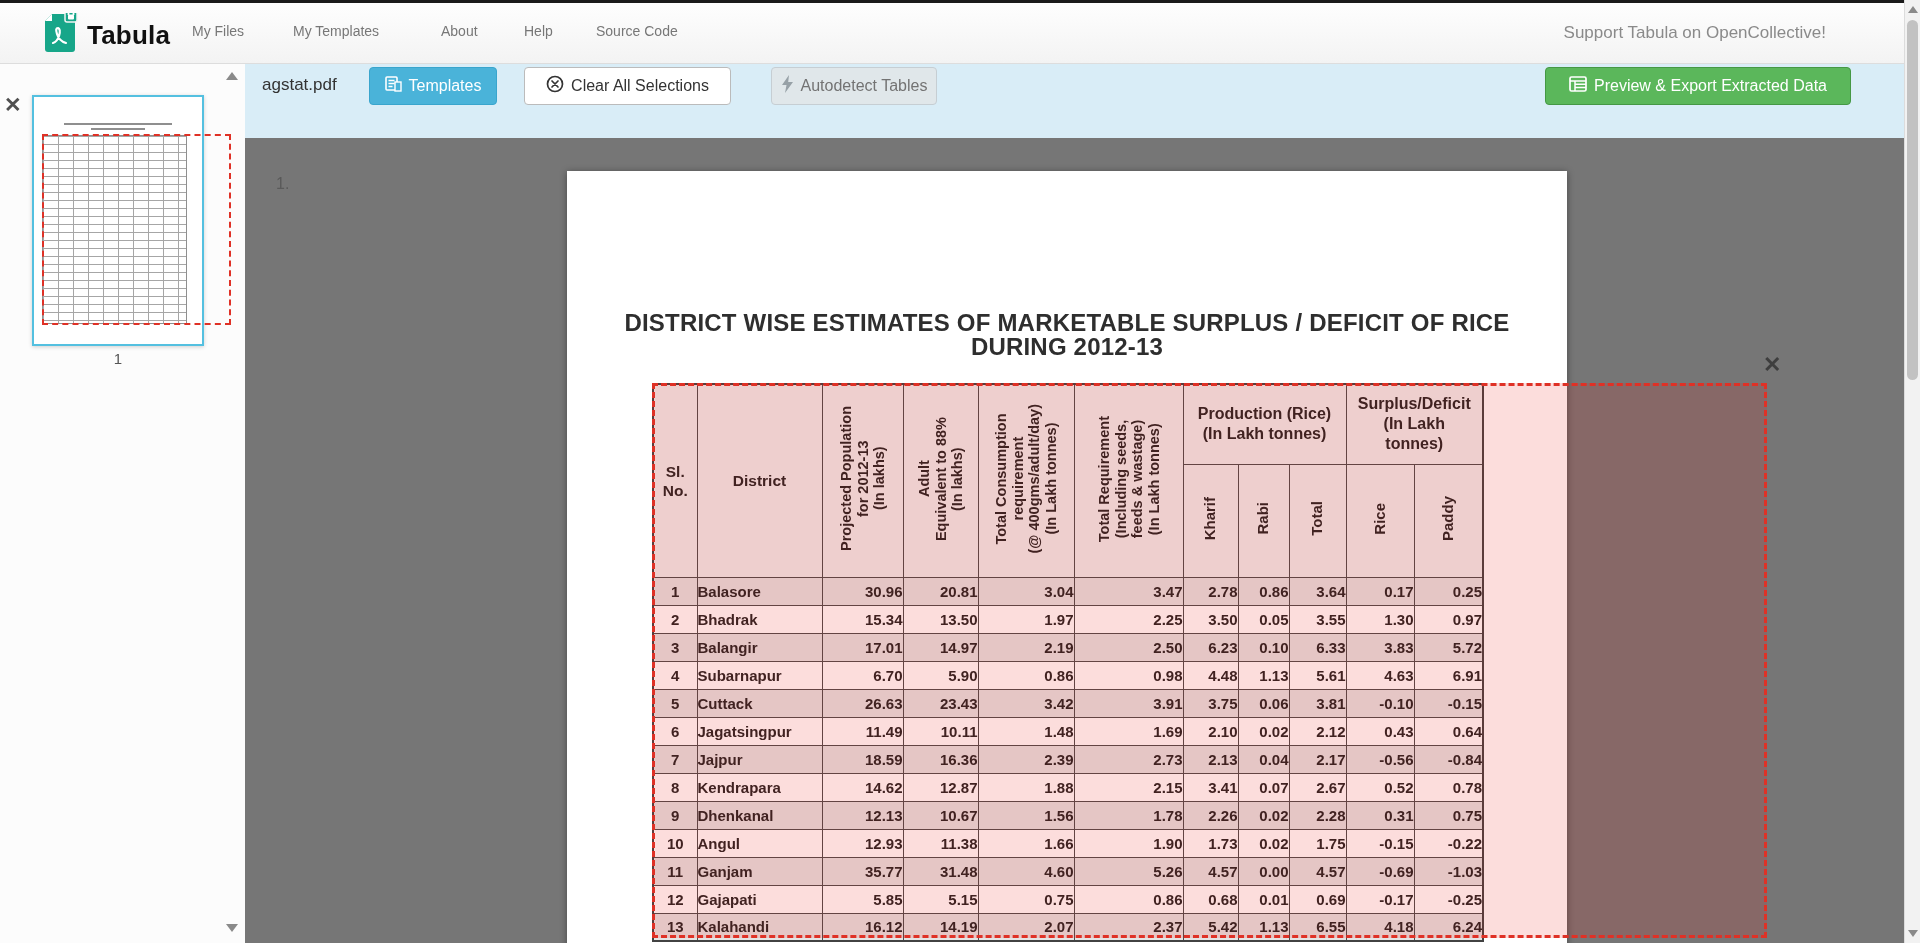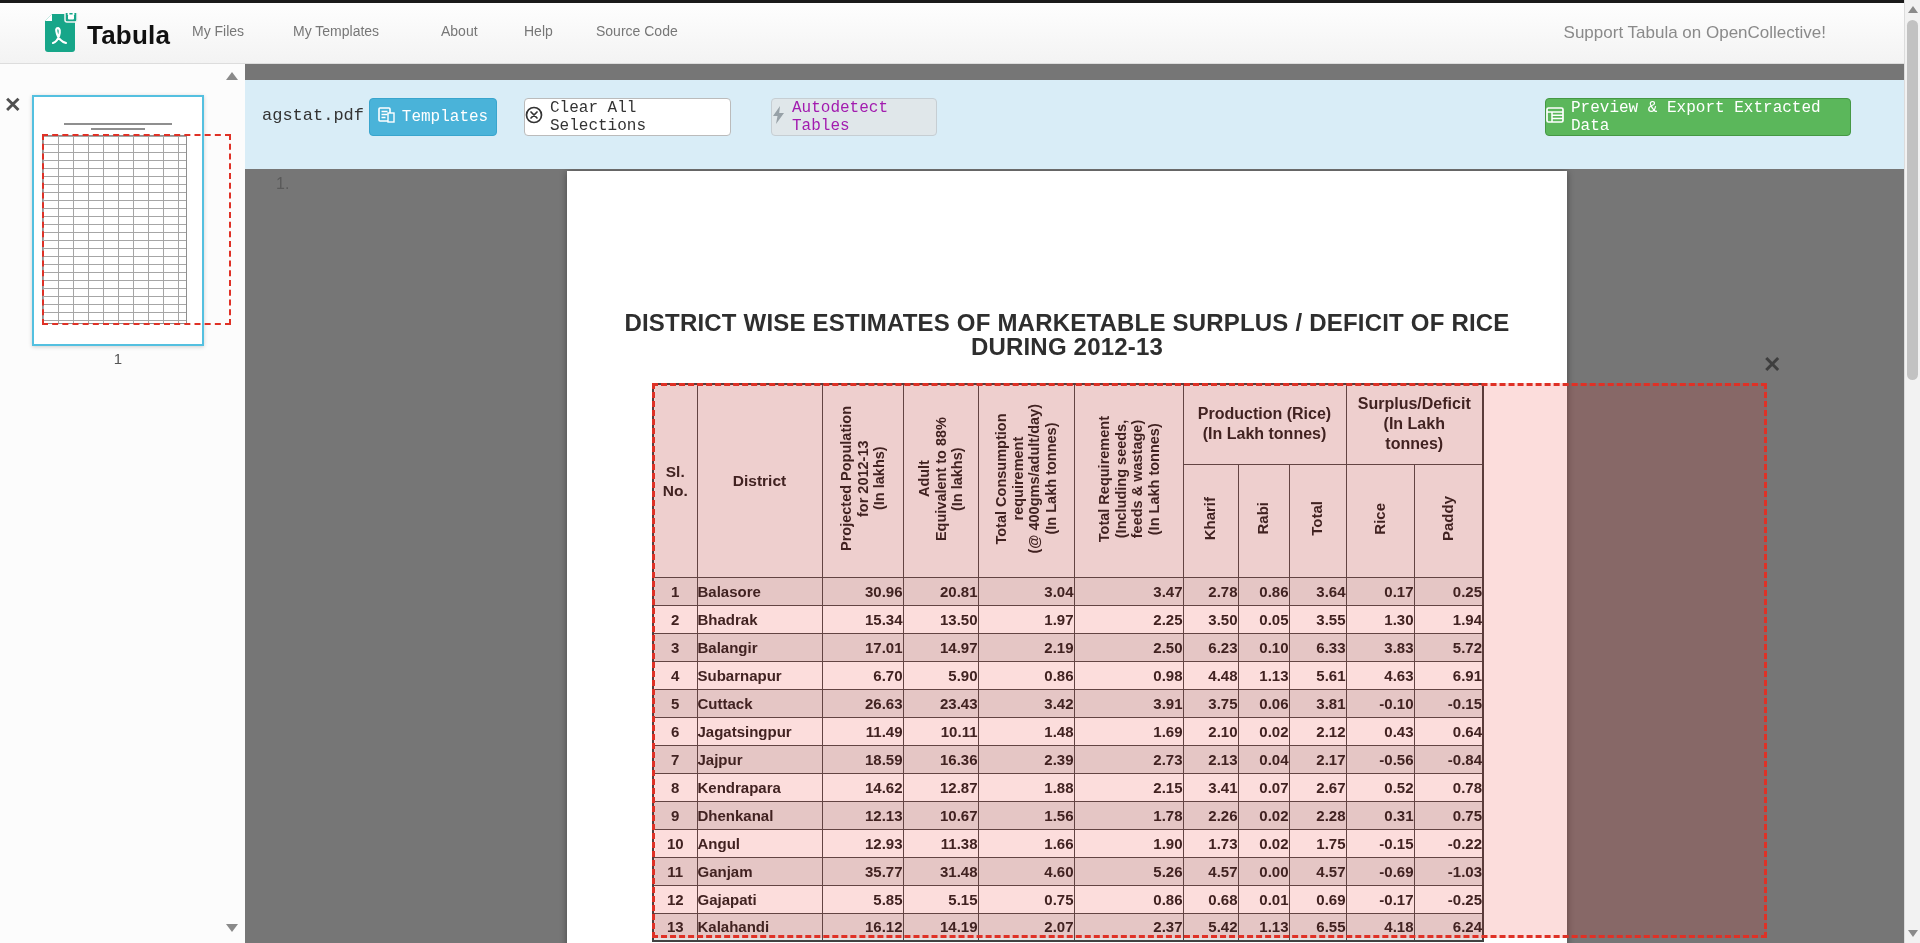--- a/index.html
+++ b/index.html
@@ -41,28 +41,28 @@
   .thumb-selection {
     position:absolute; left:5%; top:15%; width:112%; height:77.5%;
     border:2px dashed #df3126;
   }
   .thumb-pagenum { position:absolute; left:32px; top:286px; width:172px; text-align:center; font-size:15px; color:#555; }
   .side-arrow-up, .side-arrow-down { position:absolute; left:226px; width:0; height:0; border-left:6px solid transparent; border-right:6px solid transparent; cursor:pointer; }
   .side-arrow-up   { top:8px;  border-bottom:8px solid #8a8a8a; }
   .side-arrow-down { top:860px; border-top:8px solid #8a8a8a; }
 
   
-  .toolbar { position:absolute; left:245px; top:80px; width:1659px; height:89px; background:#d9edf7; z-index:20;font-family:Liberation Mono, monospace; }
+  .toolbar { position:absolute; left:245px; top:49px; width:1659px; height:89px; background:#d9edf7; z-index:20; }
   .filename { position:absolute; left:17px; top:26px; font-size:17px; color:#333; }
   .btn { position:absolute; top:18px; height:38px; display:flex; align-items:center; justify-content:center; gap:7px;
          border-radius:4px; font-size:16px; cursor:pointer; }
   .btn svg { flex:0 0 auto; }
   .btn-templates { left:124px; width:128px; background:#4ab3d9; border:1px solid #39a5cd; color:#fff; }
   .btn-clear     { left:279px; width:207px; background:#fff; border:1px solid #bbb; color:#333; }
-  .btn-autodetect{ left:526px; width:166px; background:#e0e7ea; border:1px solid #c6ced3; color:#a21caf; cursor:default; }
+  .btn-autodetect{ left:526px; width:166px; background:#e0e7ea; border:1px solid #c6ced3; color:#737373; cursor:default; }
   .btn-export    { left:1300px; width:306px; background:#5bb75b; border:1px solid #459845; color:#fff; }
 
   
   .viewer { position:absolute; left:245px; top:137px; width:1659px; height:806px; background:#767676; overflow:hidden; }
   .page-marker { position:absolute; left:31px; top:38px; font-size:16px; color:#5a5a5a; }
   .pdf-page { position:absolute; left:322px; top:34px; width:1000px; height:1400px; background:#fff; box-shadow:0 1px 7px rgba(0,0,0,.4); }
   .pdf-title { position:absolute; left:0; right:0; top:140px; text-align:center; font-size:24px; font-weight:700; color:#2e2e2e; line-height:24px; letter-spacing:.2px; }
 
   .tablewrap { position:absolute; left:85px; top:212px; }
   table.rice { border-collapse:collapse; table-layout:fixed; width:830px; border:2px solid #424242; }
@@ -252,21 +252,21 @@
               <td class="c-sl">2</td>
               <td class="c-district">Bhadrak</td>
               <td class="c-num">15.34</td>
               <td class="c-num">13.50</td>
               <td class="c-num">1.97</td>
               <td class="c-num">2.25</td>
               <td class="c-num">3.50</td>
               <td class="c-num">0.05</td>
               <td class="c-num">3.55</td>
               <td class="c-num">1.30</td>
-              <td class="c-num">1.94</td>
+              <td class="c-num">0.97</td>
             </tr>
             <tr class="shaded">
               <td class="c-sl">3</td>
               <td class="c-district">Balangir</td>
               <td class="c-num">17.01</td>
               <td class="c-num">14.97</td>
               <td class="c-num">2.19</td>
               <td class="c-num">2.50</td>
               <td class="c-num">6.23</td>
               <td class="c-num">0.10</td>

